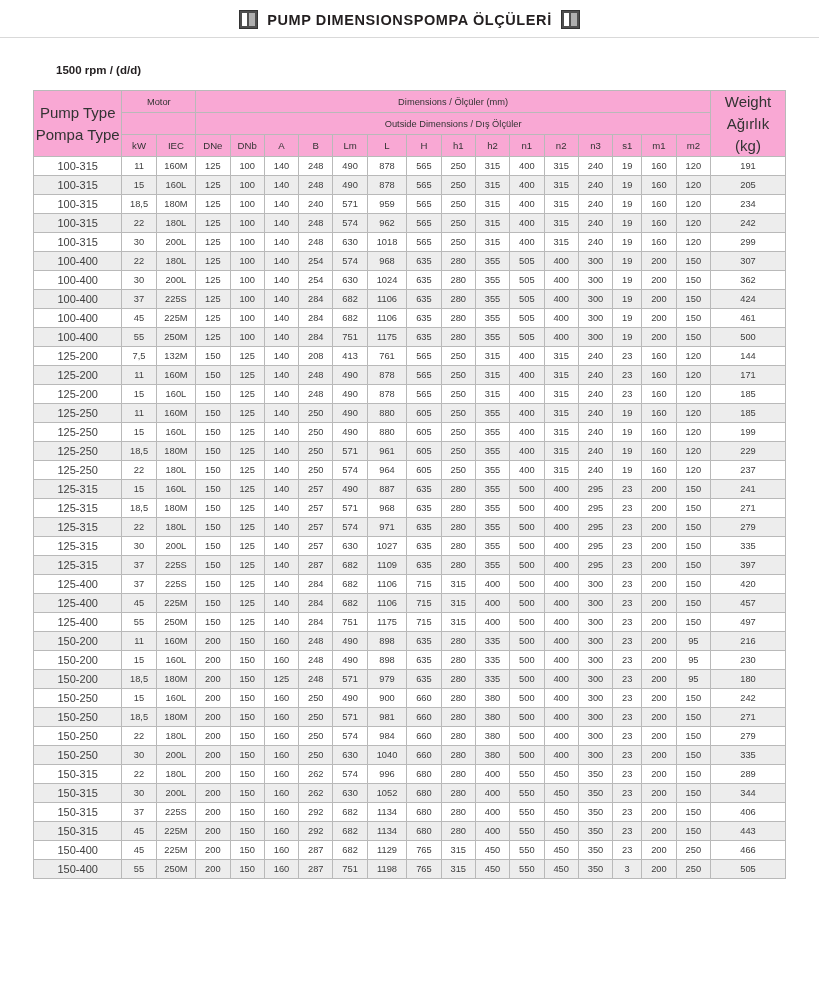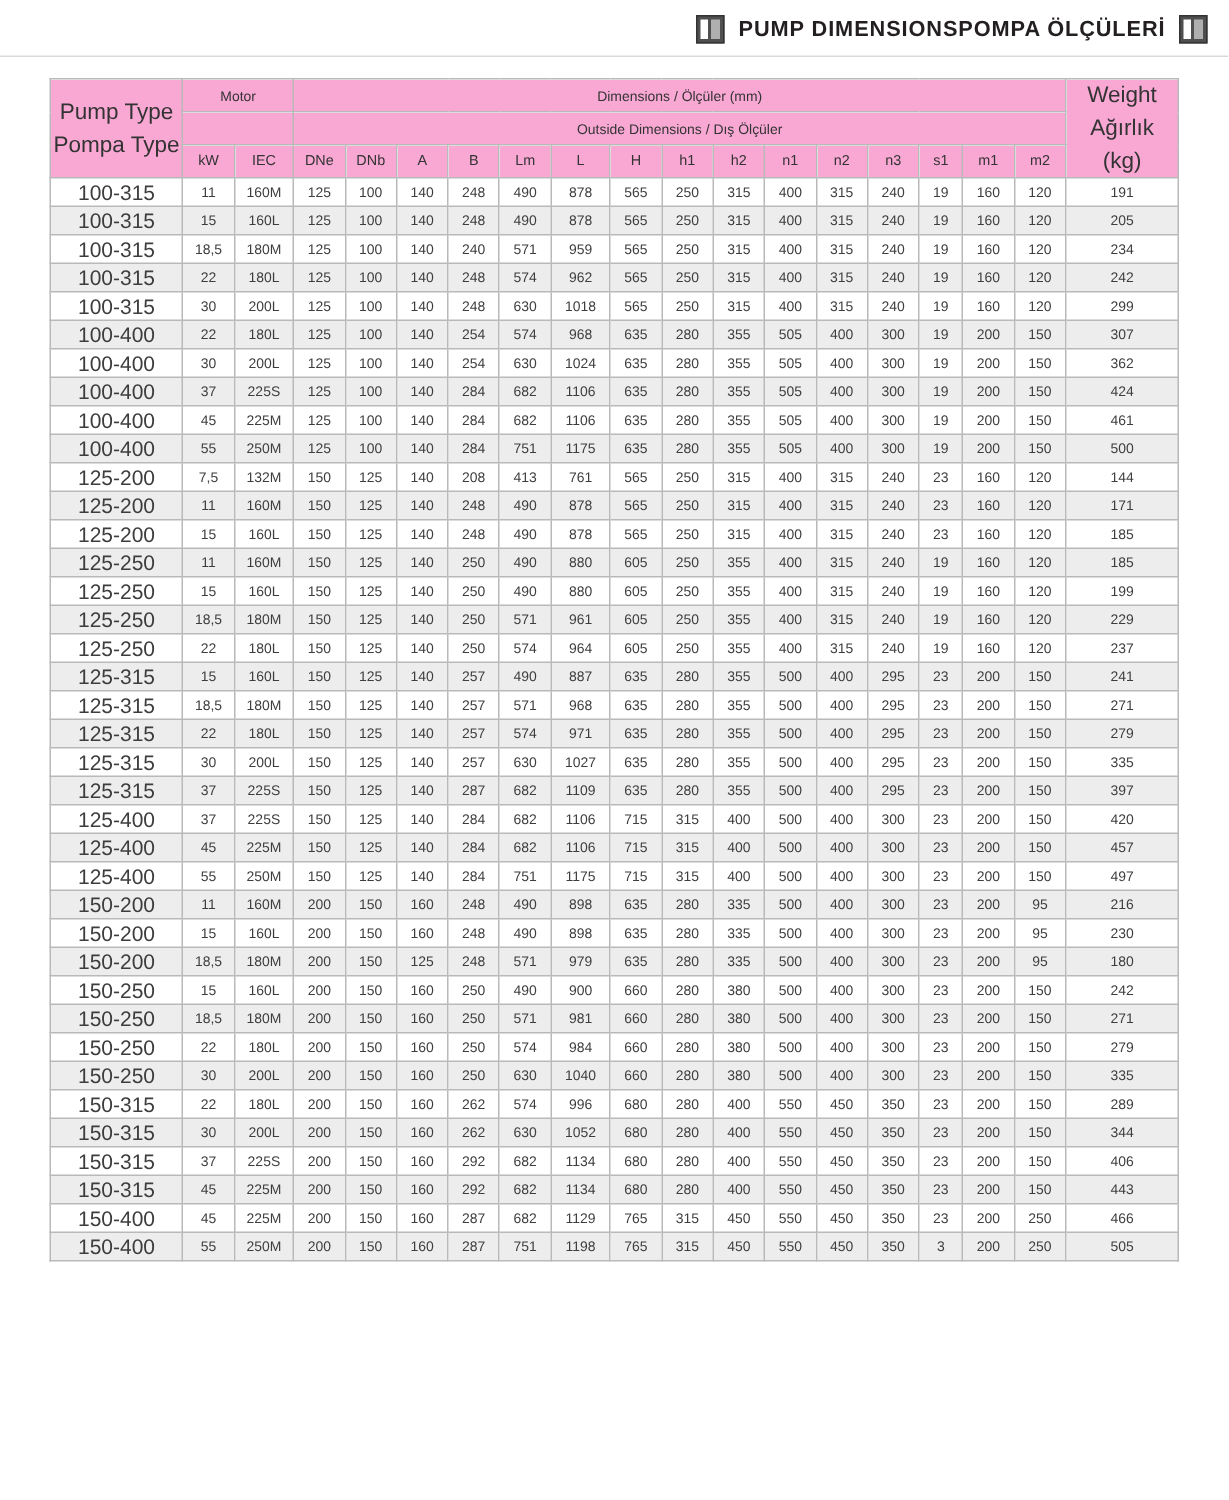--- a/index.html
+++ b/index.html
@@ -18,21 +18,21 @@
     position: relative;
     width: 819px;
     min-height: 1000px;
     box-sizing: border-box;
   }
 
   
   .header {
     display: flex;
     align-items: center;
-    justify-content: flex-end;
+    justify-content: center;
     padding: 10px 14px 8px 14px;
     border-bottom: 1px solid #d9d9d9;
   }
   .header-left, .header-right {
     display: flex;
     align-items: center;
     gap: 9px;
   }
   .header-title {
     font-size: 14.5px;
@@ -122,39 +122,40 @@
   }
   tbody td {
     height: 18.1px;
     font-size: 9.3px;
     color: #3d3d3d;
   }
   tbody tr.alt td {
     background: #ededed;
   }
   tbody tr td:first-child {
-    font-size: 14px;
+    font-size: 11px;
   }
 </style>
 </head>
 <body>
 
 <div class="page">
 
   <div class="header">
     <div class="header-left">
       <span class="logo-mark"></span>
       <span class="header-title">PUMP DIMENSIONS</span>
     </div>
     <div class="header-right">
       <span class="header-title">POMPA ÖLÇÜLERİ</span>
       <span class="logo-mark"></span>
     </div>
   </div>
 
+  <div class="rpm-label">1500 rpm / (d/d)</div>
 
   <div class="table-wrap">
     <table class="dims">
       <colgroup>
         <col style="width:85px">
         <col style="width:33px">
           <col style="width:38px">
         <col style="width:33px">
           <col style="width:33px">
           <col style="width:33px">

